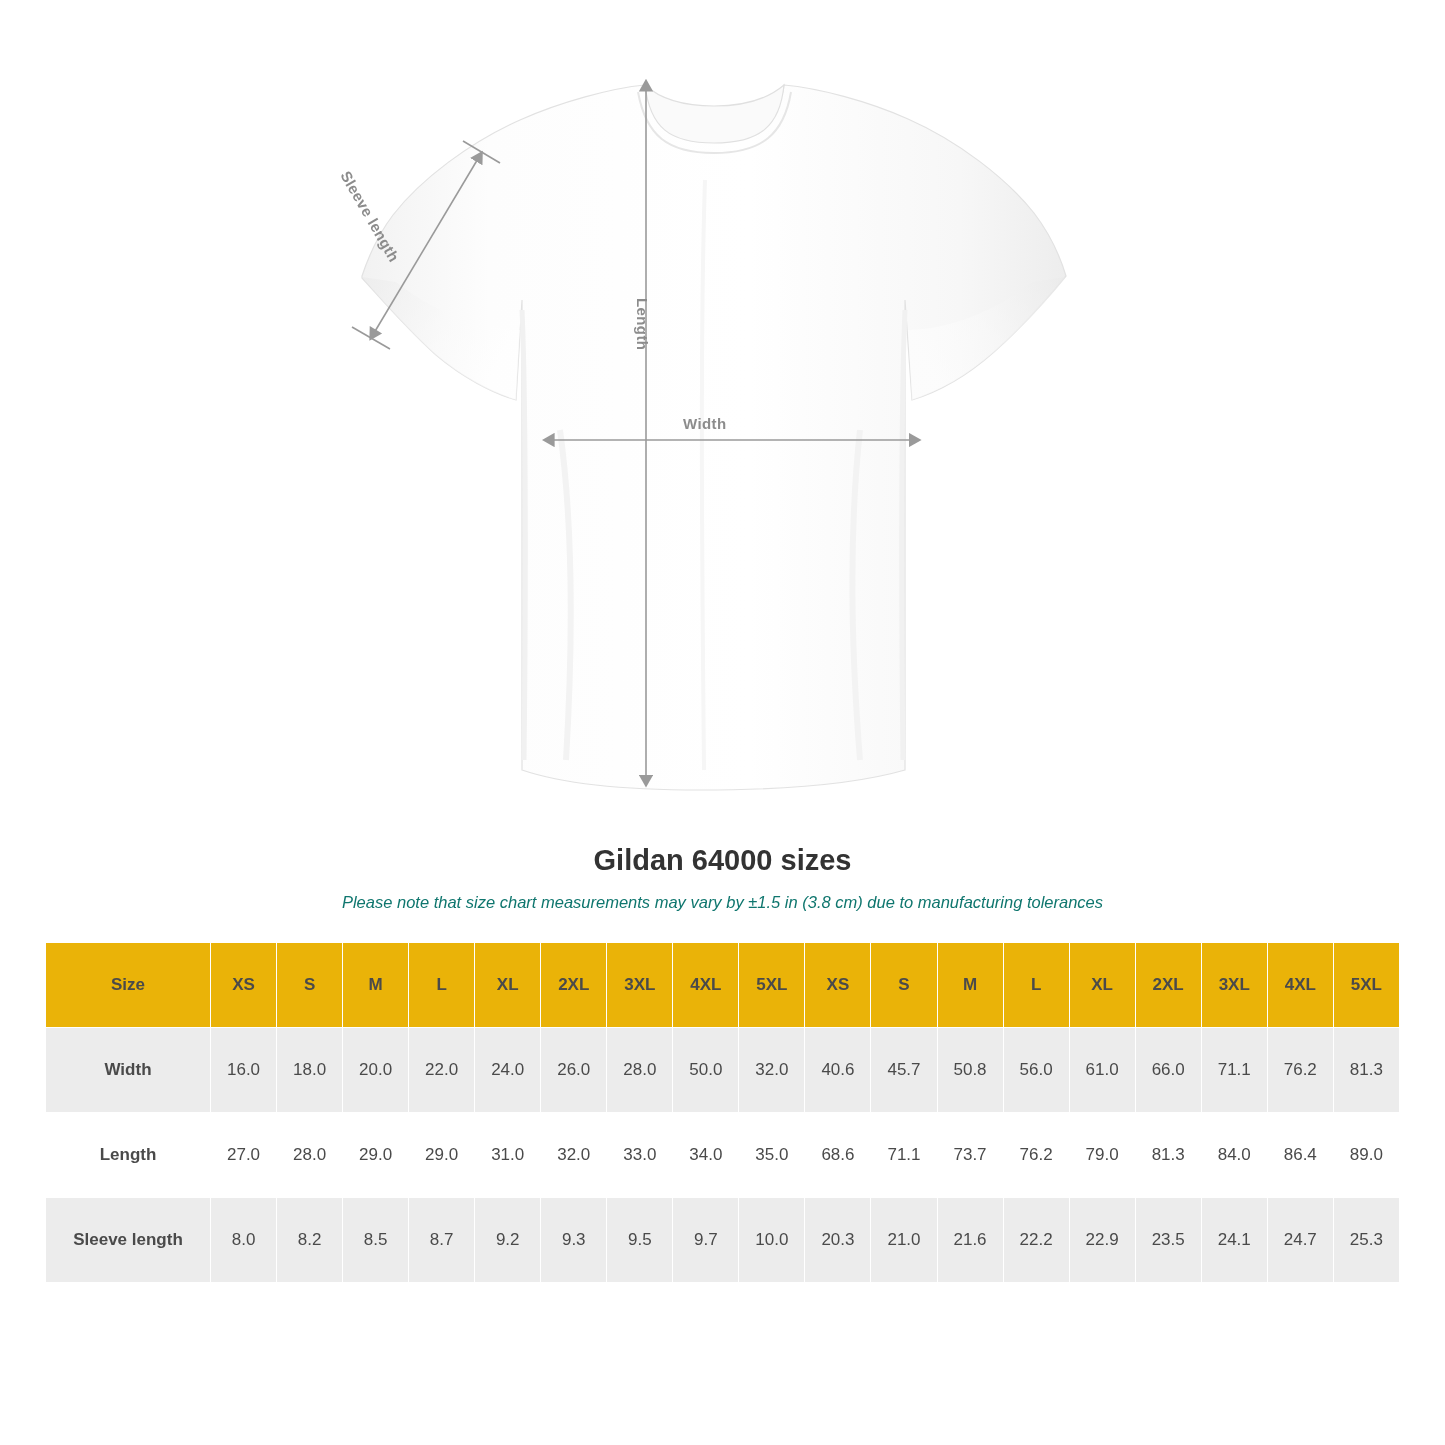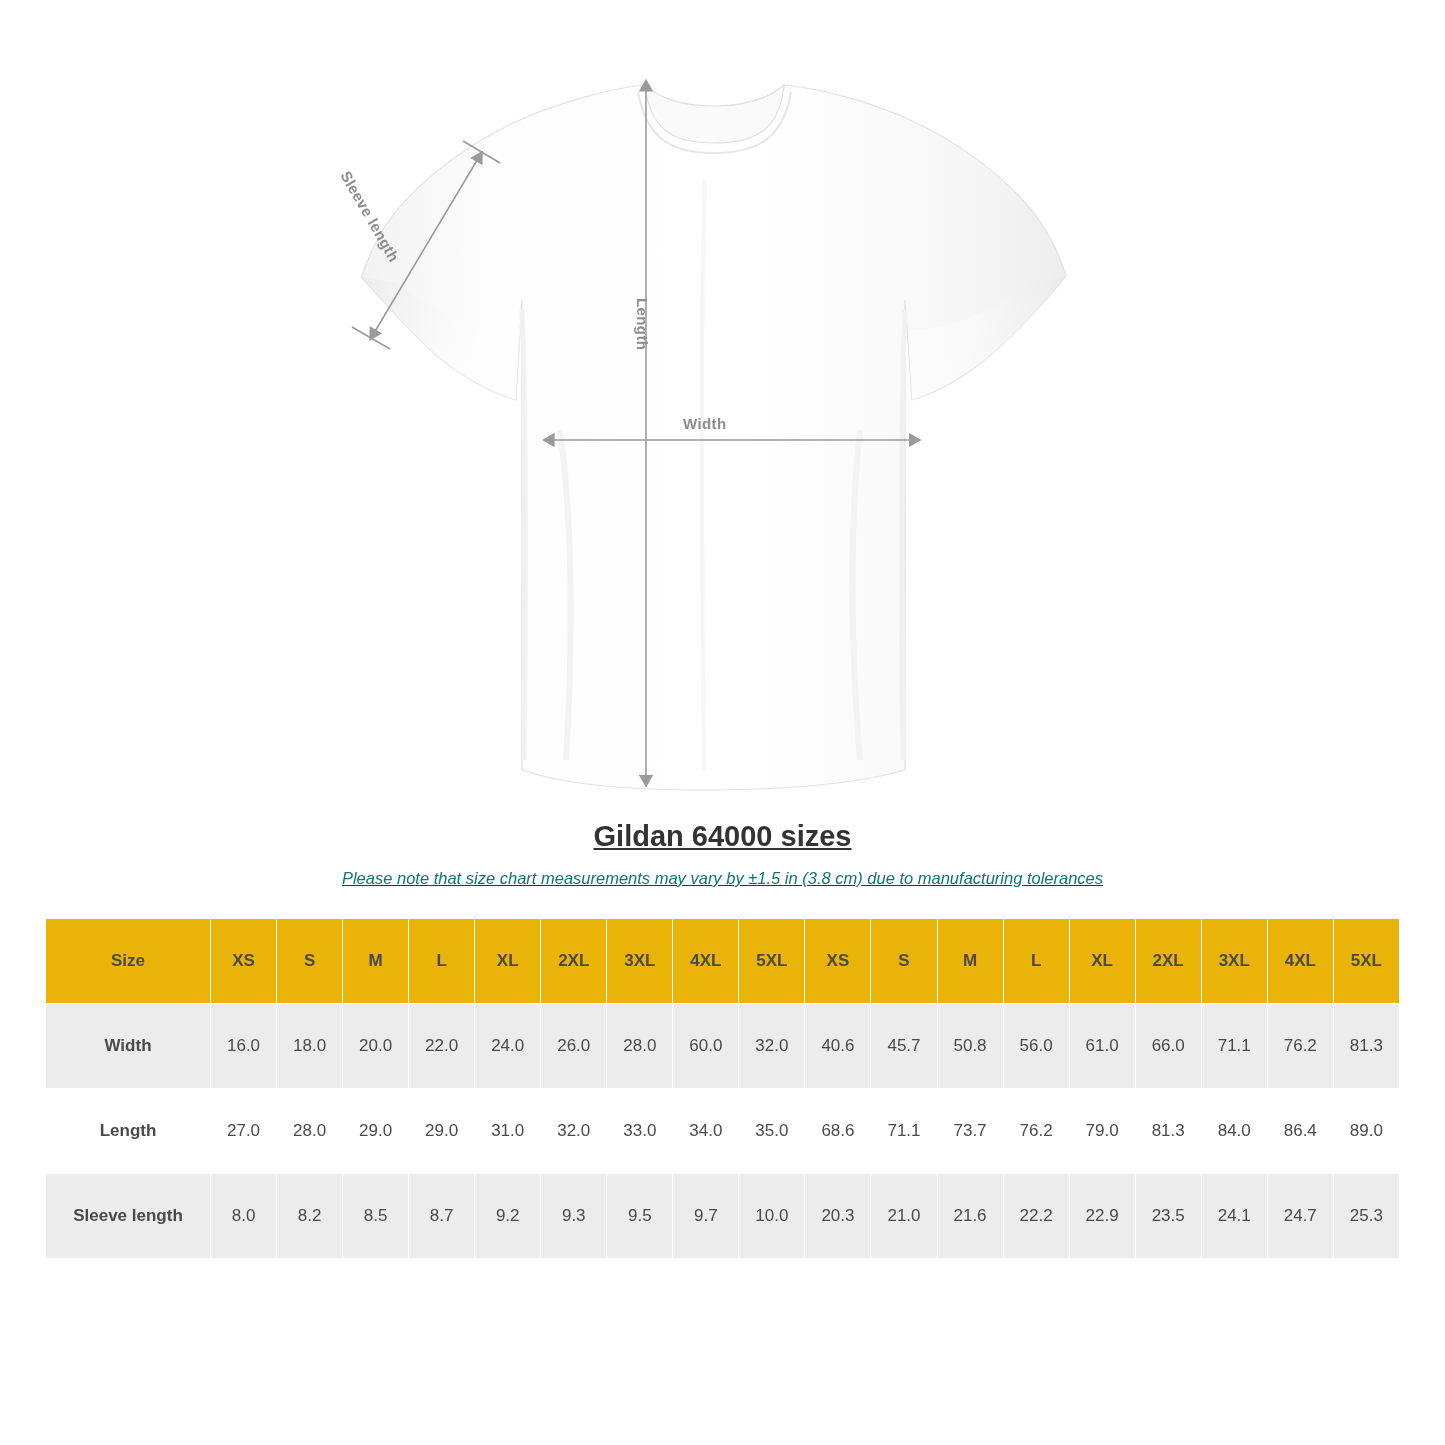--- a/index.html
+++ b/index.html
@@ -55,21 +55,21 @@
     transform-origin: left top;
   }
   .dim-label.width {
     left: 683px;
     top: 415px;
   }
 
   
   .title-block {
     text-align: center;
-    text-decoration: underline;
+    margin-top: 24px;
   }
   .chart-title {
     font-size: 29px;
     font-weight: bold;
     color: #333333;
     margin: 0 0 16px 0;
   }
   .chart-note {
     font-size: 16.5px;
     font-style: italic;
@@ -285,21 +285,21 @@
 
         <tr class="row-shade">
           <td class="rowhead">Width</td>
           <td class="val">16.0</td>
           <td class="val">18.0</td>
           <td class="val">20.0</td>
           <td class="val">22.0</td>
           <td class="val">24.0</td>
           <td class="val">26.0</td>
           <td class="val">28.0</td>
-          <td class="val">60.0</td>
+          <td class="val">50.0</td>
           <td class="val">32.0</td>
           <td class="val">40.6</td>
           <td class="val">45.7</td>
           <td class="val">50.8</td>
           <td class="val">56.0</td>
           <td class="val">61.0</td>
           <td class="val">66.0</td>
           <td class="val">71.1</td>
           <td class="val">76.2</td>
           <td class="val">81.3</td>

